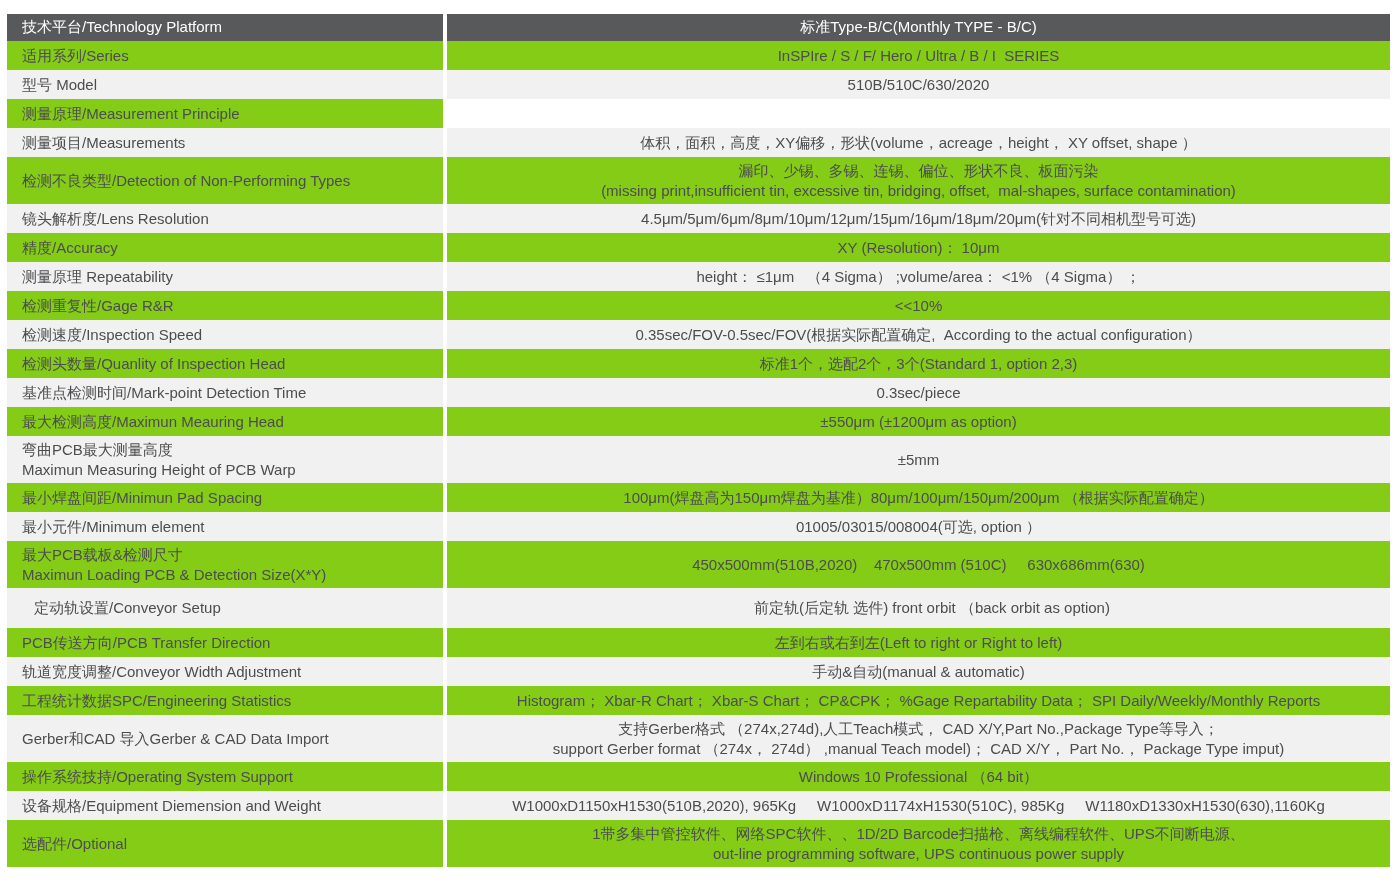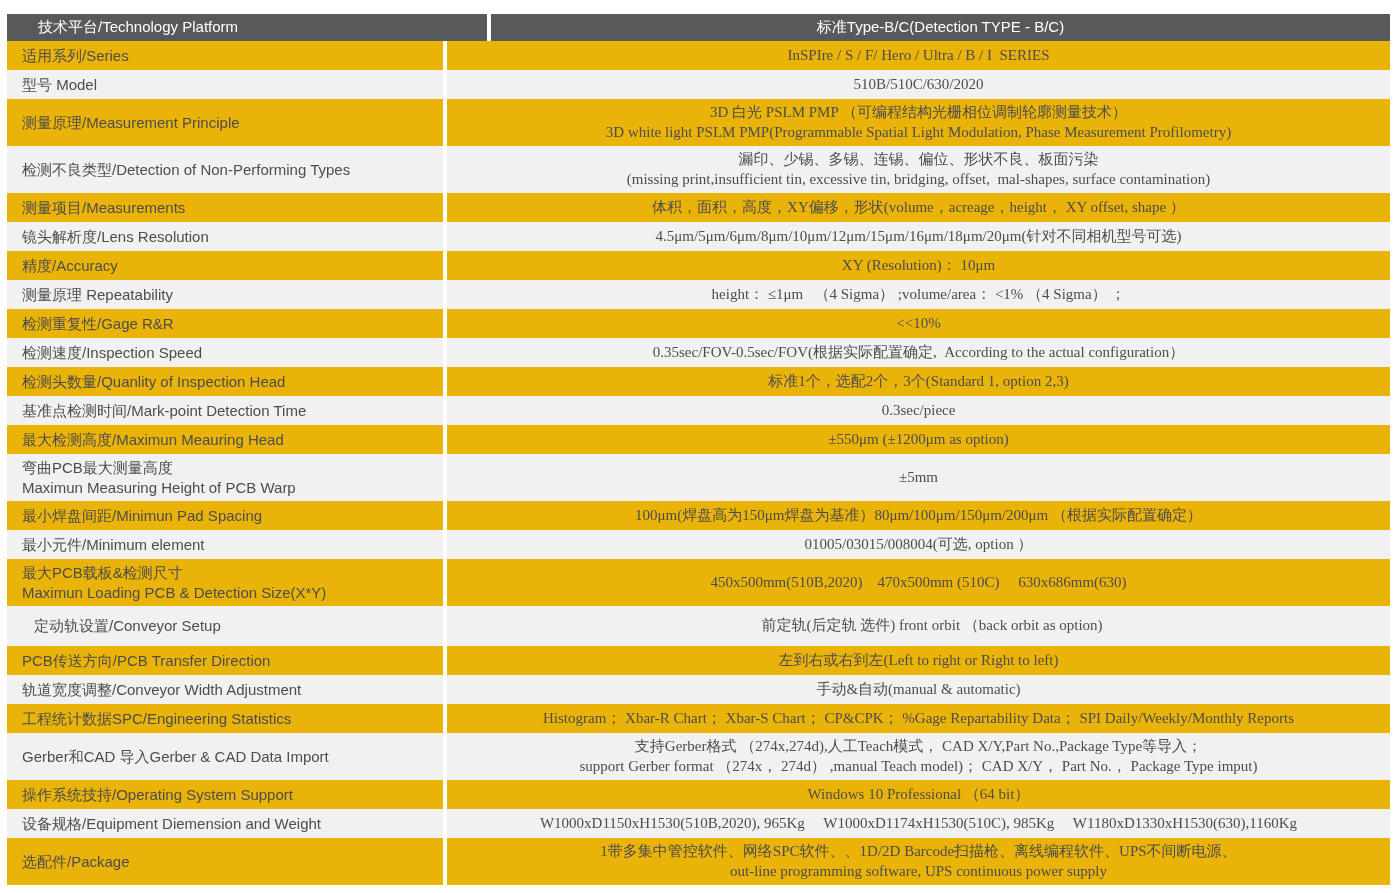--- a/index.html
+++ b/index.html
@@ -12,40 +12,40 @@
   body{
     width:1399px;height:893px;background:#FFFFFF;overflow:hidden;position:relative;
     font-family:"Liberation Sans","DejaVu Sans",sans-serif;color:var(--body-text);
   }
   .spec-table{position:absolute;left:7px;top:14px;width:1383px;}
   .hrow{display:flex;gap:4px;}
   .hcell{
     background:var(--header-bg);color:var(--header-text);font-size:15px;
     height:27px;display:flex;align-items:center;box-sizing:border-box;
   }
-  .hcell.left{width:480px;flex:none;padding-left:31px;}
+  .hcell.left{width:436px;flex:none;padding-left:15px;}
   .hcell.right{flex:1;justify-content:center;}
   .row{display:flex;gap:4px;}
   .cell{
     min-height:29px;display:flex;flex-direction:column;justify-content:center;
-    font-size:15px;line-height:19.5px;padding:4px 0;box-sizing:border-box;background:#eab308;
+    font-size:15px;line-height:19.5px;padding:4px 0;box-sizing:border-box;background:#84cc16;
   }
   .row:nth-child(even) .cell{background:var(--stripe-bg);}
   .cell.label{width:436px;flex:none;padding-left:15px;align-items:flex-start;text-align:left;}
-  .cell.value{flex:1;align-items:center;font-family:Liberation Serif, serif;}
+  .cell.value{flex:1;align-items:center;}
   .cell div{white-space:pre-wrap;}
   .row.tall .cell{min-height:40px;padding-left:27px;}
 </style>
 </head>
 <body>
 
 <div class="spec-table">
   <div class="hrow">
     <div class="hcell left">技术平台/Technology Platform</div>
-    <div class="hcell right">标准Type-B/C(Detection TYPE - B/C)</div>
+    <div class="hcell right">标准Type-B/C(Monthly TYPE - B/C)</div>
   </div>
   <div>
   <div class="row">
     <div class="cell label">
           <div>适用系列/Series</div>
         </div>
     <div class="cell value">
           <div>InSPIre / S / F/ Hero / Ultra / B / I  SERIES</div>
         </div>
   </div>
@@ -56,47 +56,43 @@
         </div>
     <div class="cell value">
           <div>510B/510C/630/2020</div>
         </div>
   </div>
 
   <div class="row">
     <div class="cell label">
           <div>测量原理/Measurement Principle</div>
         </div>
-    <div class="cell value">
-          <div>3D 白光 PSLM PMP （可编程结构光栅相位调制轮廓测量技术）</div>
-          <div>3D white light PSLM PMP(Programmable Spatial Light Modulation, Phase Measurement Profilometry)</div>
+  </div>
+
+  <div class="row">
+    <div class="cell label">
+          <div>测量项目/Measurements</div>
+        </div>
+    <div class="cell value">
+          <div>体积，面积，高度，XY偏移，形状(volume，acreage，height， XY offset, shape ）</div>
         </div>
   </div>
 
   <div class="row">
     <div class="cell label">
           <div>检测不良类型/Detection of Non-Performing Types</div>
         </div>
     <div class="cell value">
           <div>漏印、少锡、多锡、连锡、偏位、形状不良、板面污染</div>
           <div>(missing print,insufficient tin, excessive tin, bridging, offset,  mal-shapes, surface contamination)</div>
         </div>
   </div>
 
   <div class="row">
     <div class="cell label">
-          <div>测量项目/Measurements</div>
-        </div>
-    <div class="cell value">
-          <div>体积，面积，高度，XY偏移，形状(volume，acreage，height， XY offset, shape ）</div>
-        </div>
-  </div>
-
-  <div class="row">
-    <div class="cell label">
           <div>镜头解析度/Lens Resolution</div>
         </div>
     <div class="cell value">
           <div>4.5μm/5μm/6μm/8μm/10μm/12μm/15μm/16μm/18μm/20μm(针对不同相机型号可选)</div>
         </div>
   </div>
 
   <div class="row">
     <div class="cell label">
           <div>精度/Accuracy</div>
@@ -257,21 +253,21 @@
     <div class="cell label">
           <div>设备规格/Equipment Diemension and Weight</div>
         </div>
     <div class="cell value">
           <div>W1000xD1150xH1530(510B,2020), 965Kg     W1000xD1174xH1530(510C), 985Kg     W1180xD1330xH1530(630),1160Kg</div>
         </div>
   </div>
 
   <div class="row">
     <div class="cell label">
-          <div>选配件/Package</div>
+          <div>选配件/Optional</div>
         </div>
     <div class="cell value">
           <div>1带多集中管控软件、网络SPC软件、、1D/2D Barcode扫描枪、离线编程软件、UPS不间断电源、</div>
           <div>out-line programming software, UPS continuous power supply</div>
         </div>
   </div>
 
 </div>
 </div>
 

